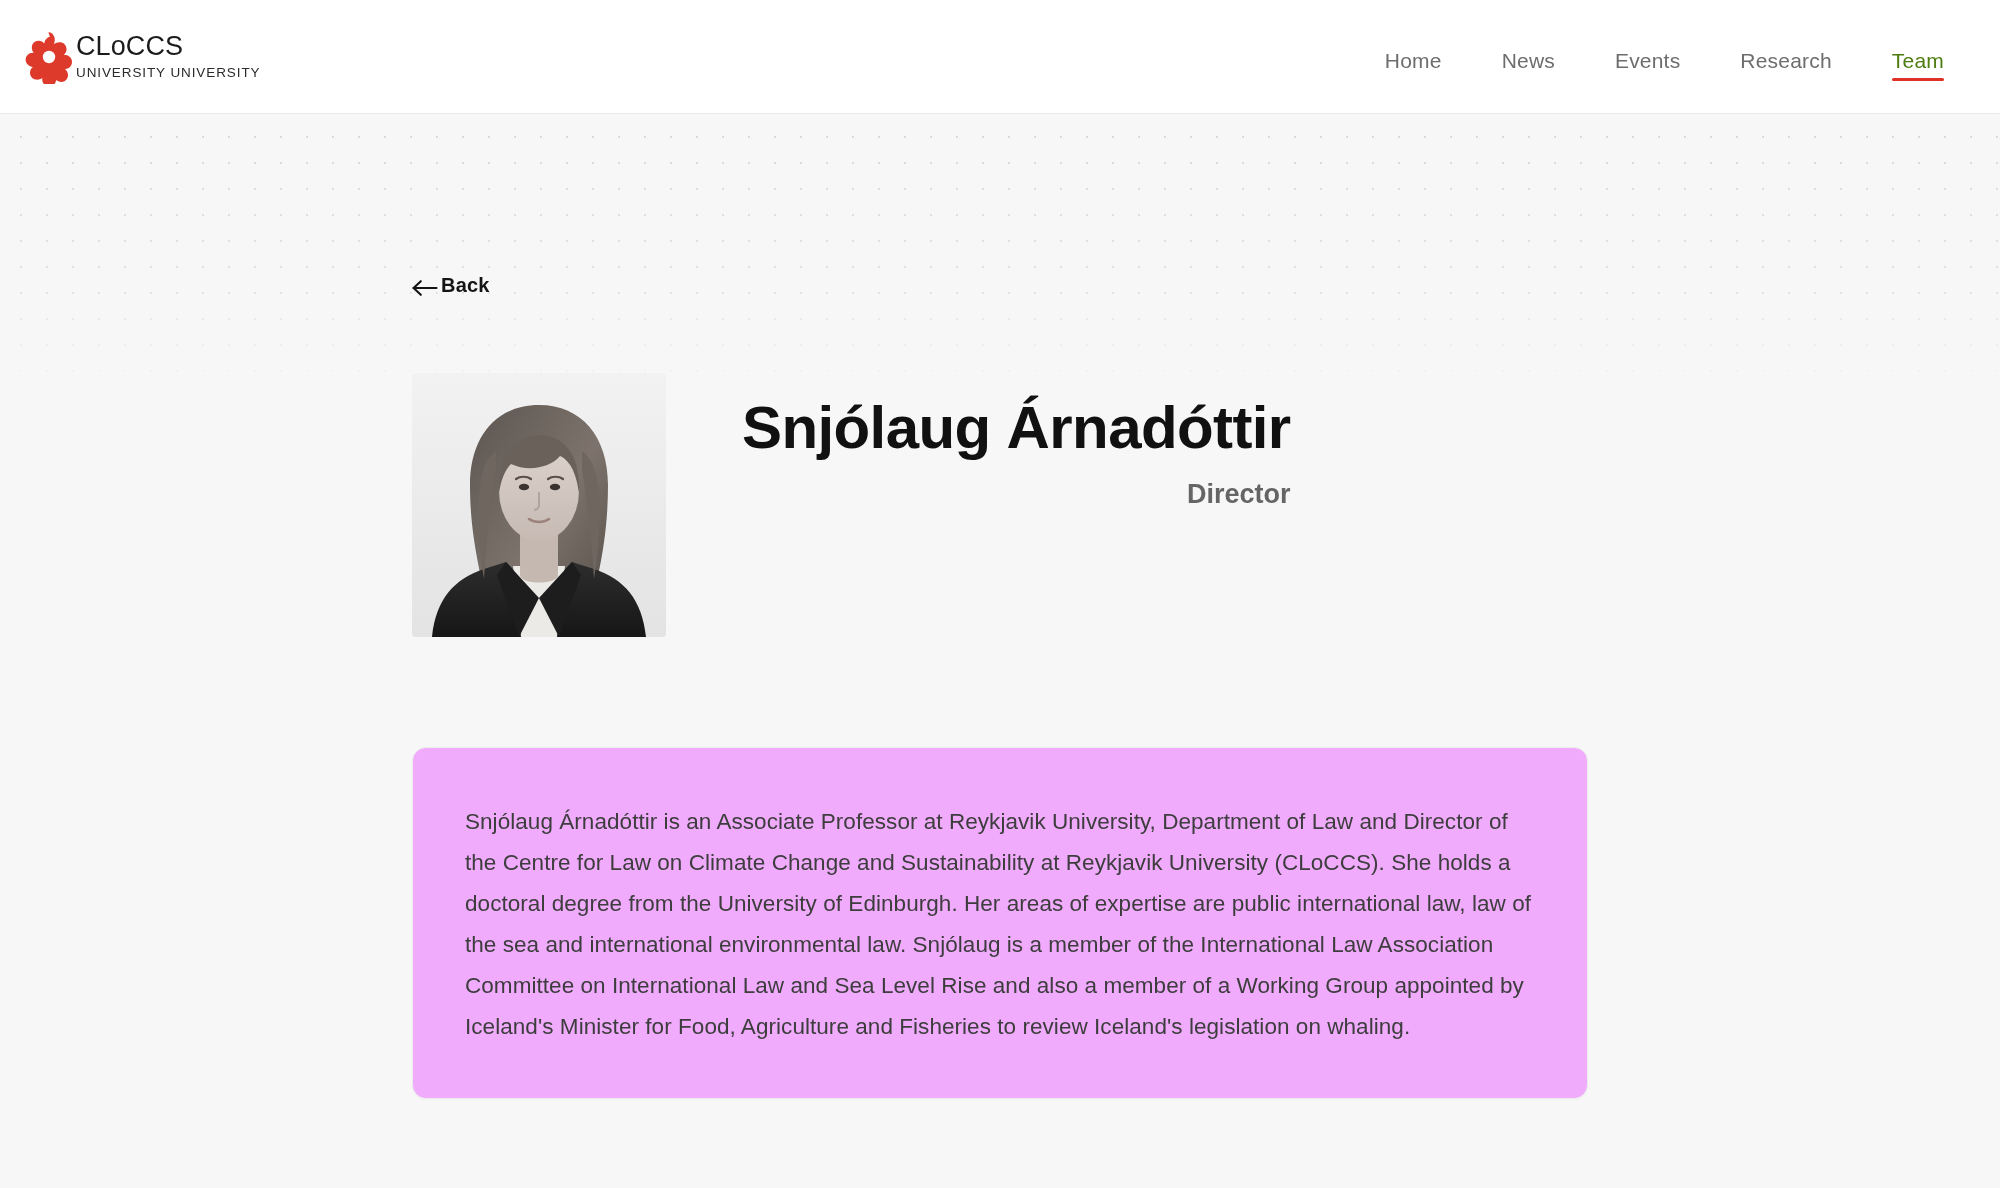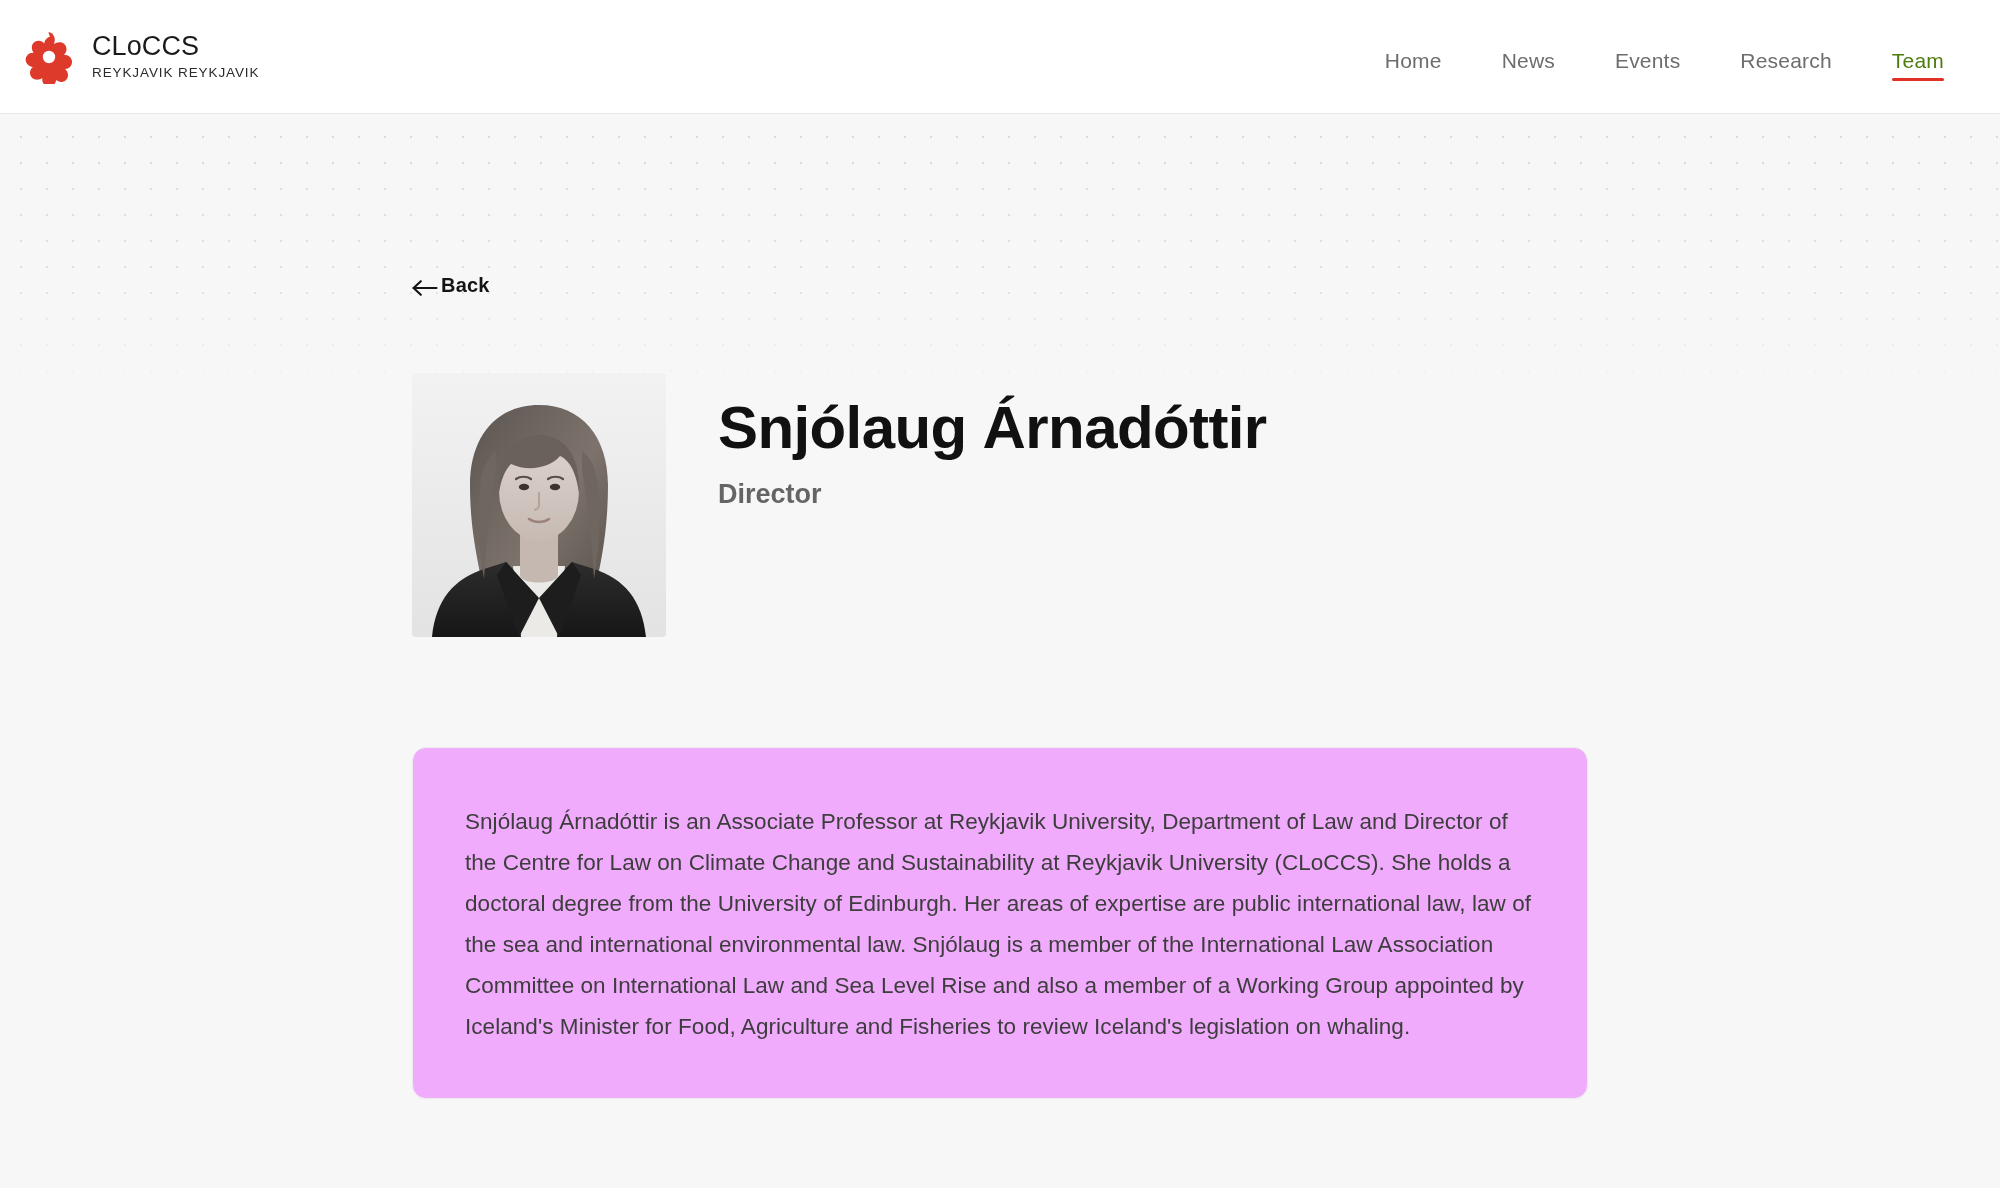--- a/index.html
+++ b/index.html
@@ -25,21 +25,21 @@
     display: flex;
     align-items: center;
     justify-content: space-between;
     padding: 0 56px 0 22px;
     border-bottom: 1px solid #e8e8e8;
     z-index: 5;
   }
 
   .brand {
     display: flex;
-    gap: 16px;
+    gap: 0;
     text-decoration: none;
     color: inherit;
   }
 
   .brand-logo {
     width: 54px;
     height: 54px;
     flex: 0 0 54px;
     display: block;
   }
@@ -131,23 +131,24 @@
     font-weight: 700;
     letter-spacing: .2px;
   }
 
   .back-arrow { width: 26px; height: 18px; display: block; }
 
   
   .profile {
     display: flex;
     align-items: flex-start;
-    gap: 52px;
+    gap: 76px;
     margin-top: 72px;
     margin-left: 180px;
+    text-align: right;
   }
 
   .portrait-frame {
     width: 254px;
     height: 264px;
     background: #efefef;
     border-radius: 4px;
     overflow: hidden;
     position: relative;
     flex: 0 0 254px;
@@ -208,21 +209,21 @@
           <circle cx="27" cy="27" r="6.2"></circle>
           <path d="M27 4.5c1.2 3.5 1.6 8.3-.6 12.3-1 1.8-2.5 3.2-4 4.2l2.2 2.4c2.6-2 5.6-5.4 6-10.6.1-1.3 0-2.6-.3-3.8" opacity="0"></path>
         </g>
         <g fill="#ffffff" opacity="0.98">
           <path d="M25.8 6.4c-.2 2.6.6 5.6 2.8 8.2-1.3 1.4-2.3 3-2.9 4.8-2-2.3-4.6-3.9-7.4-4.3 1.9-1.1 3.9-3.1 5-5.7.7.4 1.5.9 2.5 1.1z" opacity="0"></path>
         </g>
       </svg>
     </span>
     <span class="brand-text">
       <span class="brand-title">CLoCCS</span>
-      <span class="brand-sub">REYKJAVIK REYKJAVIK</span>
+      <span class="brand-sub">UNIVERSITY UNIVERSITY</span>
     </span>
   </a>
 
   <nav class="main-nav">
     <a class="nav-link" href="#">Home</a>
     <a class="nav-link" href="#">News</a>
     <a class="nav-link" href="#">Events</a>
     <a class="nav-link" href="#">Research</a>
     <a class="nav-link active" href="#">Team</a>
   </nav>

